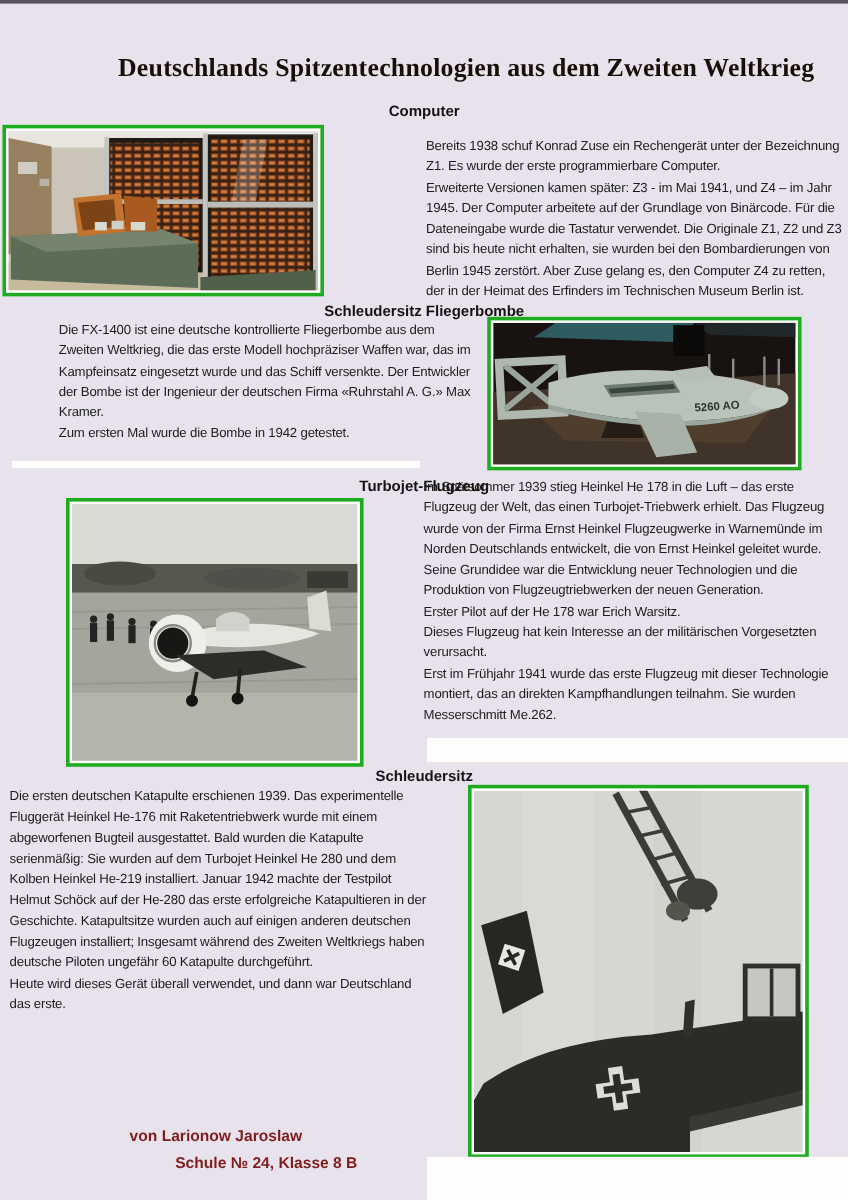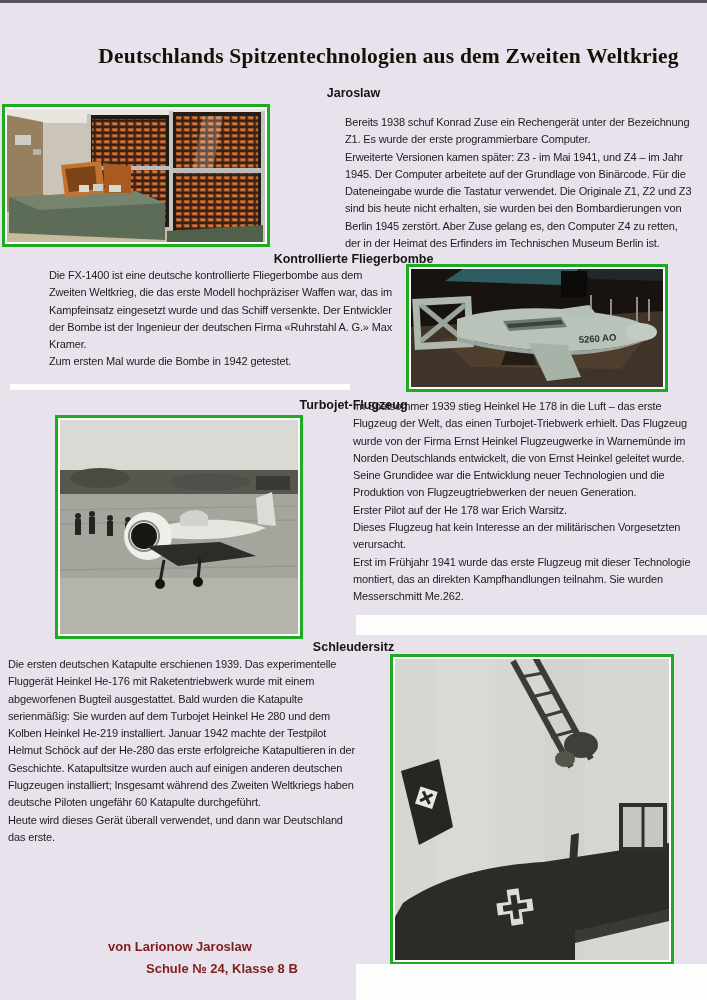--- a/index.html
+++ b/index.html
@@ -40,21 +40,21 @@
 </style>
 </head>
 <body>
 
 <div class="page">
 
   <div class="abs top-bar"></div>
 
   <div class="abs doc-title">Deutschlands Spitzentechnologien aus dem Zweiten Weltkrieg</div>
 
-  <div class="abs sec-heading" style="top:86px;">Jaroslaw</div>
+  <div class="abs sec-heading" style="top:86px;">Computer</div>
 
   <div class="abs photo" style="left:2px;top:104px;width:268px;height:143px;">
     <svg viewBox="0 0 258 133" preserveAspectRatio="none">
       <defs>
         <pattern id="relayp" width="8" height="6" patternUnits="userSpaceOnUse">
           <rect width="8" height="6" fill="#362114"></rect>
           <rect x="0.6" y="1" width="6.2" height="3.6" fill="#9e4a1f"></rect>
           <rect x="1.6" y="1.8" width="4.2" height="2" fill="#cf8040"></rect>
         </pattern>
       </defs>
@@ -85,24 +85,24 @@
         <polygon points="54,56 94,52 98,84 58,88" fill="#c3732e"></polygon>
         <polygon points="58,60 88,57 90,80 62,83" fill="#7c4416"></polygon>
         <polygon points="96,54 124,57 124,84 98,84" fill="#a85a20"></polygon>
         <rect x="72" y="76" width="10" height="7" fill="#d9d9d3"></rect>
         <rect x="86" y="75" width="10" height="7" fill="#cfcfc9"></rect>
         <rect x="102" y="76" width="12" height="7" fill="#d9d9d3"></rect>
       </g>
     </svg>
   </div>
 
-  <div class="abs body-text" style="left:345px;top:114px;width:350px;">Bereits 1938 schuf Konrad Zuse ein Rechengerät unter der Bezeichnung Z1. Es wurde der erste programmierbare Computer.
+  <div class="abs body-text" style="left:355px;top:114px;width:350px;">Bereits 1938 schuf Konrad Zuse ein Rechengerät unter der Bezeichnung Z1. Es wurde der erste programmierbare Computer.
 Erweiterte Versionen kamen später: Z3 - im Mai 1941, und Z4 – im Jahr 1945. Der Computer arbeitete auf der Grundlage von Binärcode. Für die Dateneingabe wurde die Tastatur verwendet. Die Originale Z1, Z2 und Z3 sind bis heute nicht erhalten, sie wurden bei den Bombardierungen von Berlin 1945 zerstört. Aber Zuse gelang es, den Computer Z4 zu retten, der in der Heimat des Erfinders im Technischen Museum Berlin ist.</div>
 
-  <div class="abs sec-heading" style="top:252px;">Kontrollierte Fliegerbombe</div>
+  <div class="abs sec-heading" style="top:252px;">Schleudersitz Fliegerbombe</div>
 
   <div class="abs body-text" style="left:8px;top:267px;width:352px;margin-left:41px;">Die FX-1400 ist eine deutsche kontrollierte Fliegerbombe aus dem Zweiten Weltkrieg, die das erste Modell hochpräziser Waffen war, das im Kampfeinsatz eingesetzt wurde und das Schiff versenkte. Der Entwickler der Bombe ist der Ingenieur der deutschen Firma «Ruhrstahl A. G.» Max Kramer.
 Zum ersten Mal wurde die Bombe in 1942 getestet.</div>
 
   <div class="abs photo" style="left:406px;top:264px;width:262px;height:128px;">
     <svg viewBox="0 0 252 118" preserveAspectRatio="none">
       <rect width="252" height="118" fill="#181310"></rect>
       <polygon points="52,0 168,0 150,16 34,12" fill="#2f5c60"></polygon>
       <polygon points="168,0 252,0 252,12 180,10" fill="#20282a"></polygon>
       <rect x="150" y="2" width="26" height="26" fill="#0d0b09"></rect>

